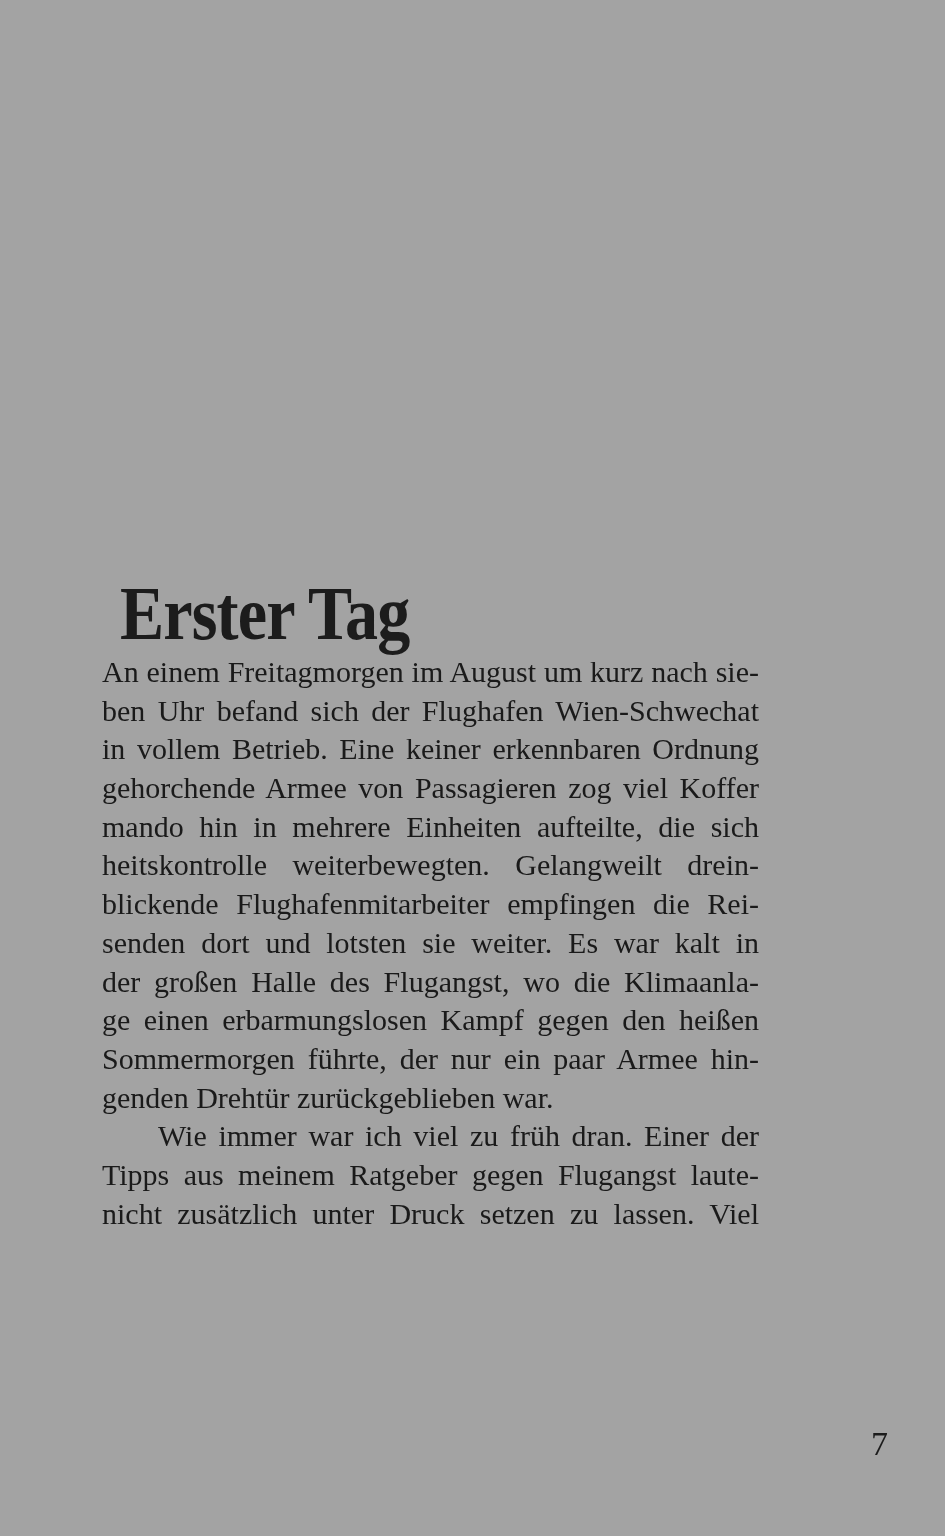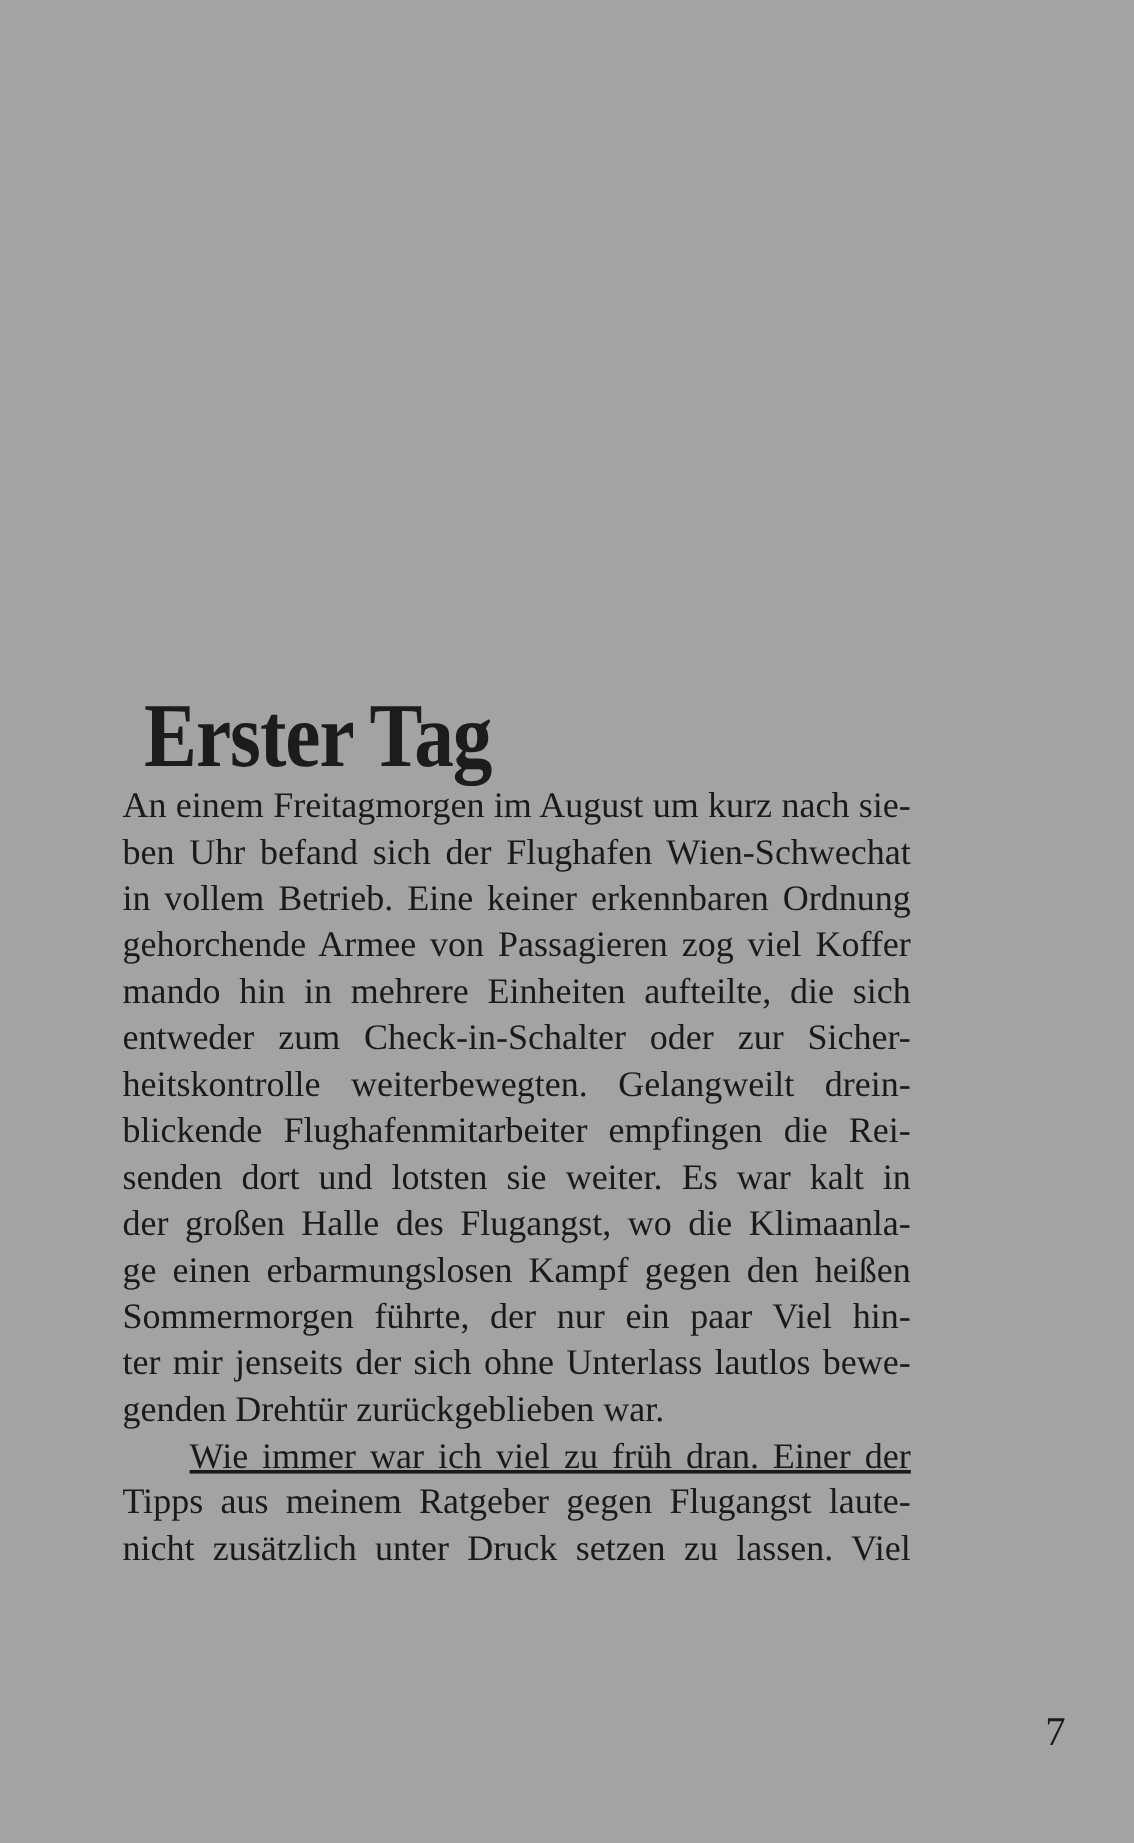--- a/index.html
+++ b/index.html
@@ -48,21 +48,20 @@
     overflow: visible;
     white-space: nowrap;
   }
   
   .line.para-end {
     text-align-last: left;
   }
   
   .line.indent {
     text-indent: 56px;
-    text-decoration: underline;
   }
   .page-number {
     position: absolute;
     top: 1427px;
     right: 97px;
     font-size: 34px;
     line-height: 34px;
     color: #1c1c1c;
     text-align: right;
   }
@@ -73,28 +72,26 @@
 <div class="page">
 
   <h1 class="chapter-title">Erster Tag</h1>
 
   <div class="body-text">
       <div class="line">An einem Freitagmorgen im August um kurz nach sie-</div>
       <div class="line">ben Uhr befand sich der Flughafen Wien-Schwechat</div>
       <div class="line">in vollem Betrieb. Eine keiner erkennbaren Ordnung</div>
       <div class="line">gehorchende Armee von Passagieren zog viel Koffer</div>
       <div class="line">mando hin in mehrere Einheiten aufteilte, die sich</div>
-      <div class="line">entweder zum Check-in-Schalter oder zur Sicher-</div>
       <div class="line">heitskontrolle weiterbewegten. Gelangweilt drein-</div>
       <div class="line">blickende Flughafenmitarbeiter empfingen die Rei-</div>
       <div class="line">senden dort und lotsten sie weiter. Es war kalt in</div>
       <div class="line">der großen Halle des Flugangst, wo die Klimaanla-</div>
       <div class="line">ge einen erbarmungslosen Kampf gegen den heißen</div>
-      <div class="line">Sommermorgen führte, der nur ein paar Viel hin-</div>
-      <div class="line">ter mir jenseits der sich ohne Unterlass lautlos bewe-</div>
+      <div class="line">Sommermorgen führte, der nur ein paar Armee hin-</div>
       <div class="line para-end">genden Drehtür zurückgeblieben war.</div>
       <div class="line indent">Wie immer war ich viel zu früh dran. Einer der</div>
       <div class="line">Tipps aus meinem Ratgeber gegen Flugangst laute-</div>
       <div class="line">nicht zusätzlich unter Druck setzen zu lassen. Viel</div>
     </div>
 
   <div class="page-number">7</div>
 
 </div>
 

